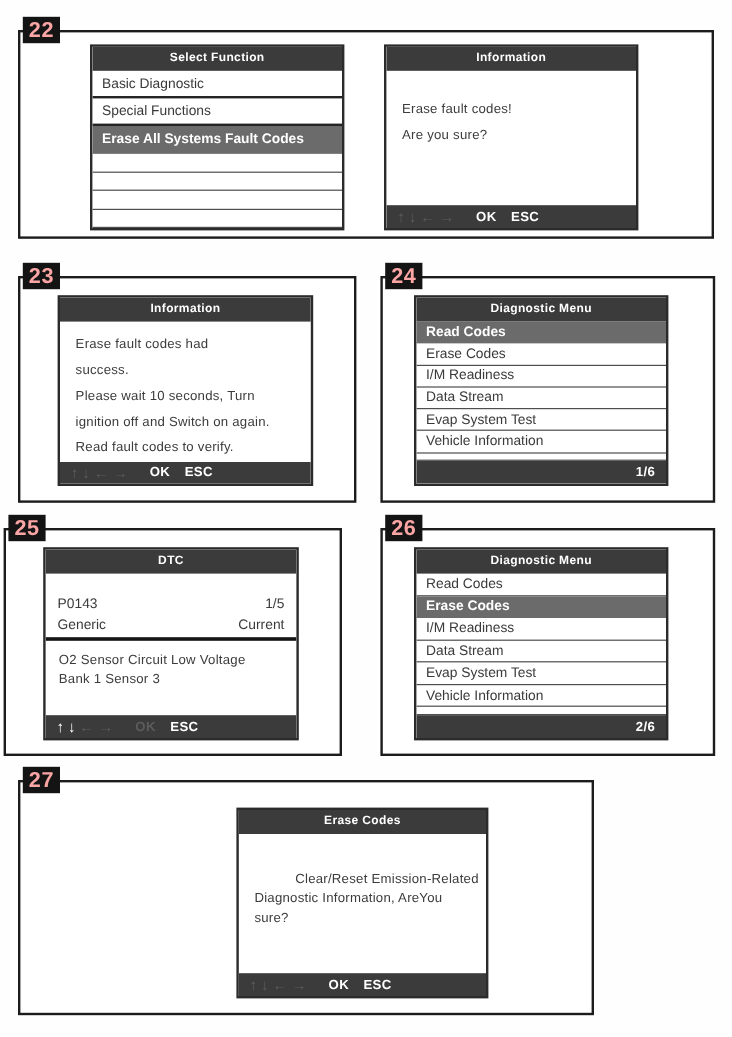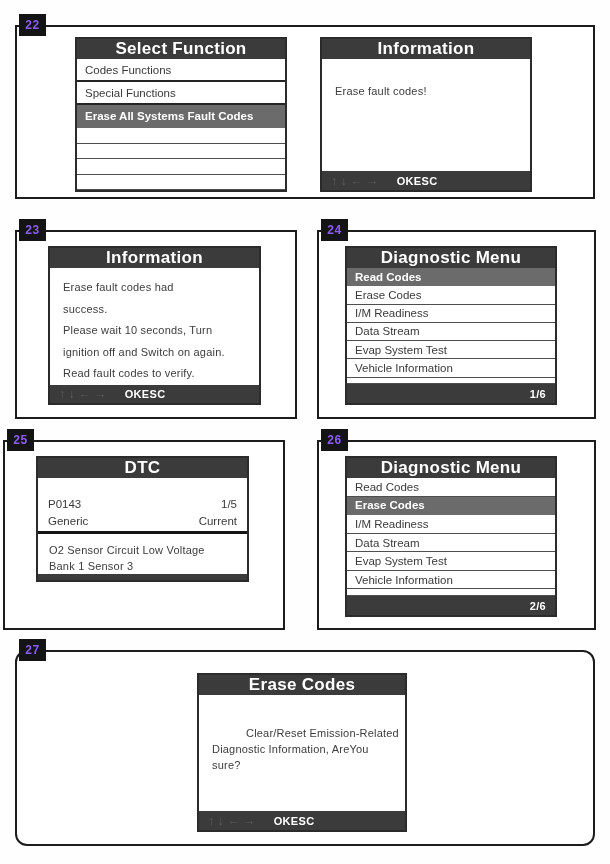--- a/index.html
+++ b/index.html
@@ -14,69 +14,69 @@
 
   
   .group {
     position: absolute;
     border: 2px solid #1c1c1c;
     background: #ffffff;
   }
   .group-label {
     position: absolute; left: 2px; top: -13px;
     min-width: 27px; height: 22px;
-    background: #141414; color: #8b5cf6;
-    font-size: 12px; font-weight: bold;
+    background: #141414; color: #fca5a5;
+    font-size: 18px; font-weight: bold;
     display: flex; align-items: center; justify-content: center;
     padding: 0 5px; letter-spacing: .5px;
   }
 
   #g22 { left: 15px; top: 25px;  width: 580px; height: 174px; }
   #g23 { left: 15px; top: 230px; width: 282px; height: 189px; }
   #g24 { left: 317px; top: 230px; width: 279px; height: 189px; }
   #g25 { left: 3px; top: 440px; width: 282px; height: 190px; }
   #g26 { left: 317px; top: 440px; width: 279px; height: 190px; }
-  #g27 { left: 15px; top: 650px; width: 580px; height: 196px; border-radius: 12px; }
+  #g27 { left: 15px; top: 650px; width: 480px; height: 196px; }
 
   
   .screen {
     position: absolute;
     background: #ffffff;
     border: 2px solid #2b2b2b;
     display: flex; flex-direction: column;
     overflow: hidden;
   }
   #s22a { left: 58px;  top: 10px; width: 212px; height: 155px; }
   #s22b { left: 303px; top: 10px; width: 212px; height: 155px; }
   #s23  { left: 31px;  top: 14px; width: 213px; height: 159px; }
   #s24  { left: 26px;  top: 14px; width: 212px; height: 159px; }
-  #s25  { left: 31px;  top: 14px; width: 213px; height: 126px; justify-content: space-between; }
+  #s25  { left: 31px;  top: 14px; width: 213px; height: 161px; justify-content: space-between; }
   #s26  { left: 26px;  top: 14px; width: 212px; height: 161px; }
   #s27  { left: 180px; top: 21px; width: 210px; height: 159px; }
 
   .hdr {
     flex: 0 0 20px;
     background: #3b3b3b; color: #ffffff;
-    font-size: 17px; font-weight: bold;
+    font-size: 10px; font-weight: bold;
     text-align: center; line-height: 20px;
     letter-spacing: .3px;
   }
   .ftr {
     flex: 0 0 19px;
     background: #3b3b3b; color: #ffffff;
     font-size: 11px; font-weight: bold;
     display: flex; align-items: center;
     padding: 0 9px; letter-spacing: .3px;
   }
   .ftr.pager-only { justify-content: flex-end; }
   .arr { font-size: 12.5px; font-weight: bold; margin-right: 3px; }
   .lit { color: #ffffff; }
   .dim { color: #5c5c5c; }
   .ok-key  { margin-left: 15px; }
-  .esc-key { margin-left: 0; }
+  .esc-key { margin-left: 12px; }
 
   
   .menu { flex: 1 1 auto; display: flex; flex-direction: column; }
   .mrow {
     display: flex; align-items: center;
     padding: 0 8px;
     font-size: 11.5px; color: #3a3a3a;
     border-bottom: 1px solid #4e4e4e;
     white-space: nowrap;
   }
@@ -108,34 +108,35 @@
 <body>
 
 <div class="page">
 
   <div class="group" id="g22">
     <div class="group-label">22</div>
 
     <div class="screen" id="s22a">
       <div class="hdr">Select Function</div>
       <div class="menu">
-        <div class="mrow tall">Codes Functions</div>
+        <div class="mrow tall">Basic Diagnostic</div>
         <div class="mrow tall">Special Functions</div>
         <div class="mrow tall hl">Erase All Systems Fault Codes</div>
         <div class="mrow fill"></div>
         <div class="mrow fill"></div>
         <div class="mrow fill"></div>
         <div class="mrow fill"></div>
       </div>
     </div>
 
     <div class="screen" id="s22b">
       <div class="hdr">Information</div>
       <div class="msg">
         <div class="msg-line">Erase fault codes!</div>
+        <div class="msg-line">Are you sure?</div>
       </div>
       <div class="ftr">
         <span class="arr dim">↑</span>
         <span class="arr dim">↓</span>
         <span class="arr dim">←</span>
         <span class="arr dim">→</span>
         <span class="ok-key lit">OK</span>
         <span class="esc-key lit">ESC</span>
       </div>
     </div>

